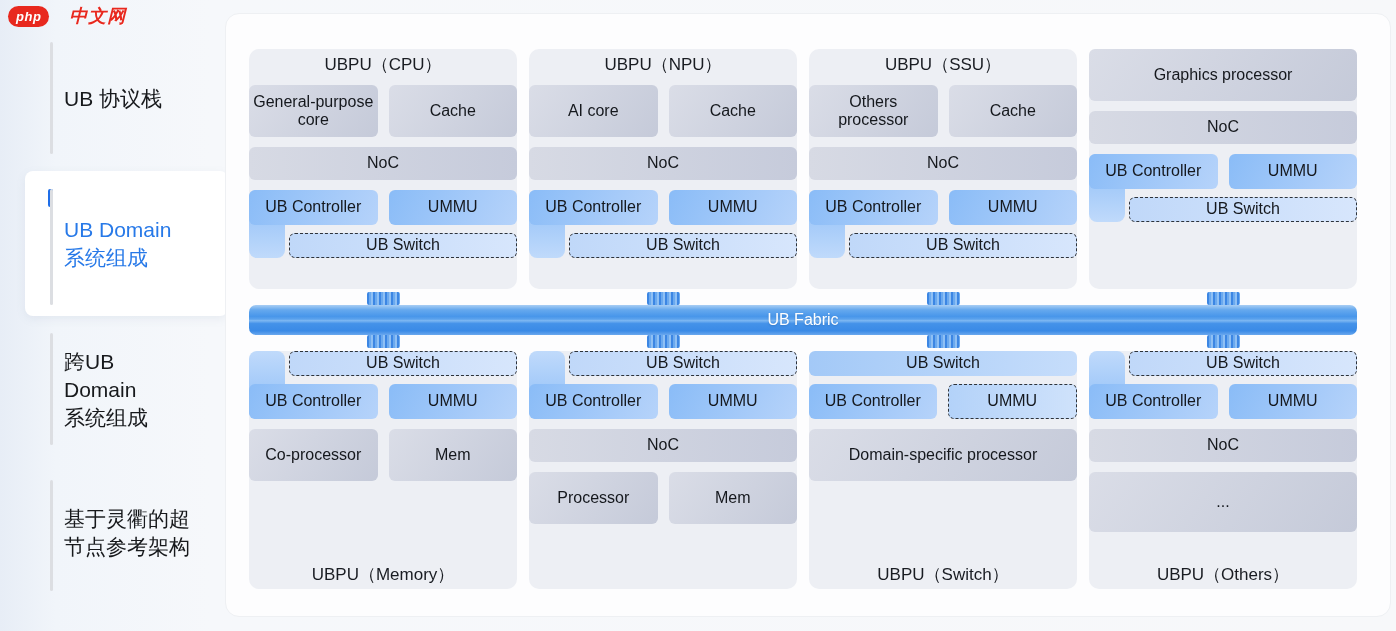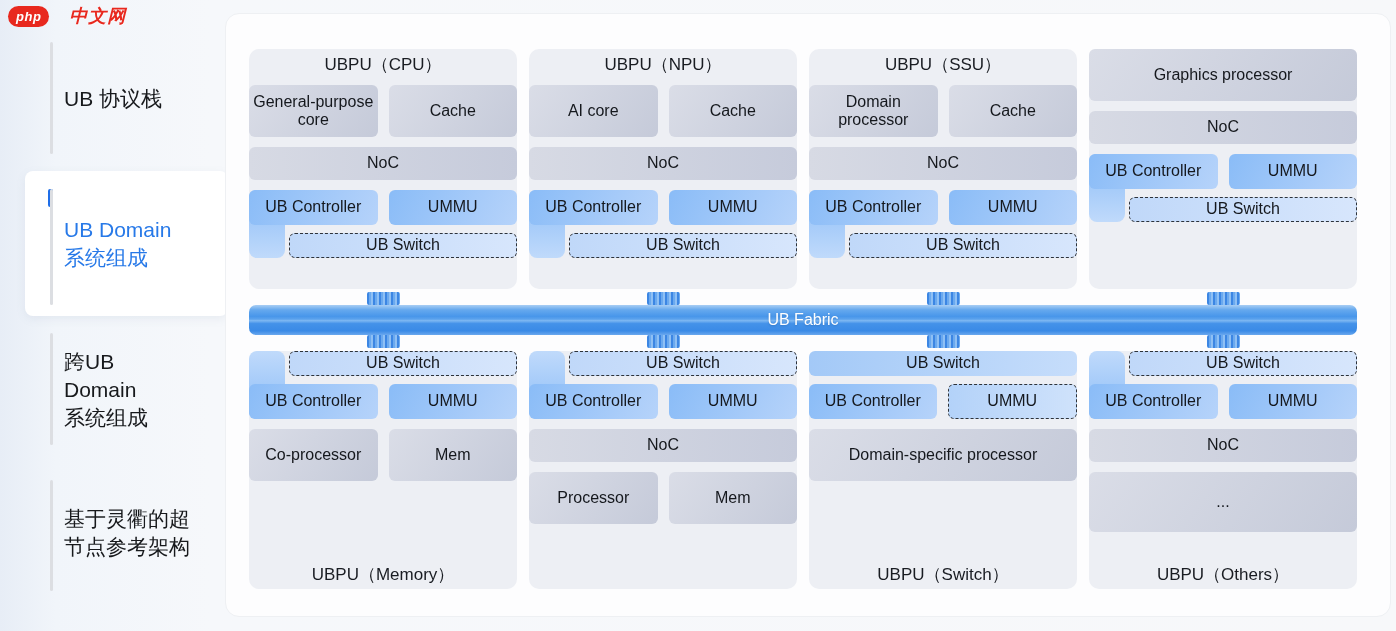--- a/index.html
+++ b/index.html
@@ -144,21 +144,21 @@
         </div>
         <div class="switch-row indent">
           <div class="box sw-dashed">UB Switch</div>
         </div>
       </div>
     </div>
 
     <div class="ubpu">
       <div class="ubpu-title">UBPU（SSU）</div>
       <div class="brow comp-row">
-        <div class="box gray">Domain processor</div>
+        <div class="box gray">Others processor</div>
         <div class="box gray">Cache</div>
       </div>
       <div class="brow noc-row">
         <div class="box noc">NoC</div>
       </div>
       <div class="zone">
         <div class="lstrip"></div>
         <div class="brow ctrl-row mb">
           <div class="box blue">UB Controller</div>
           <div class="box blue">UMMU</div>

